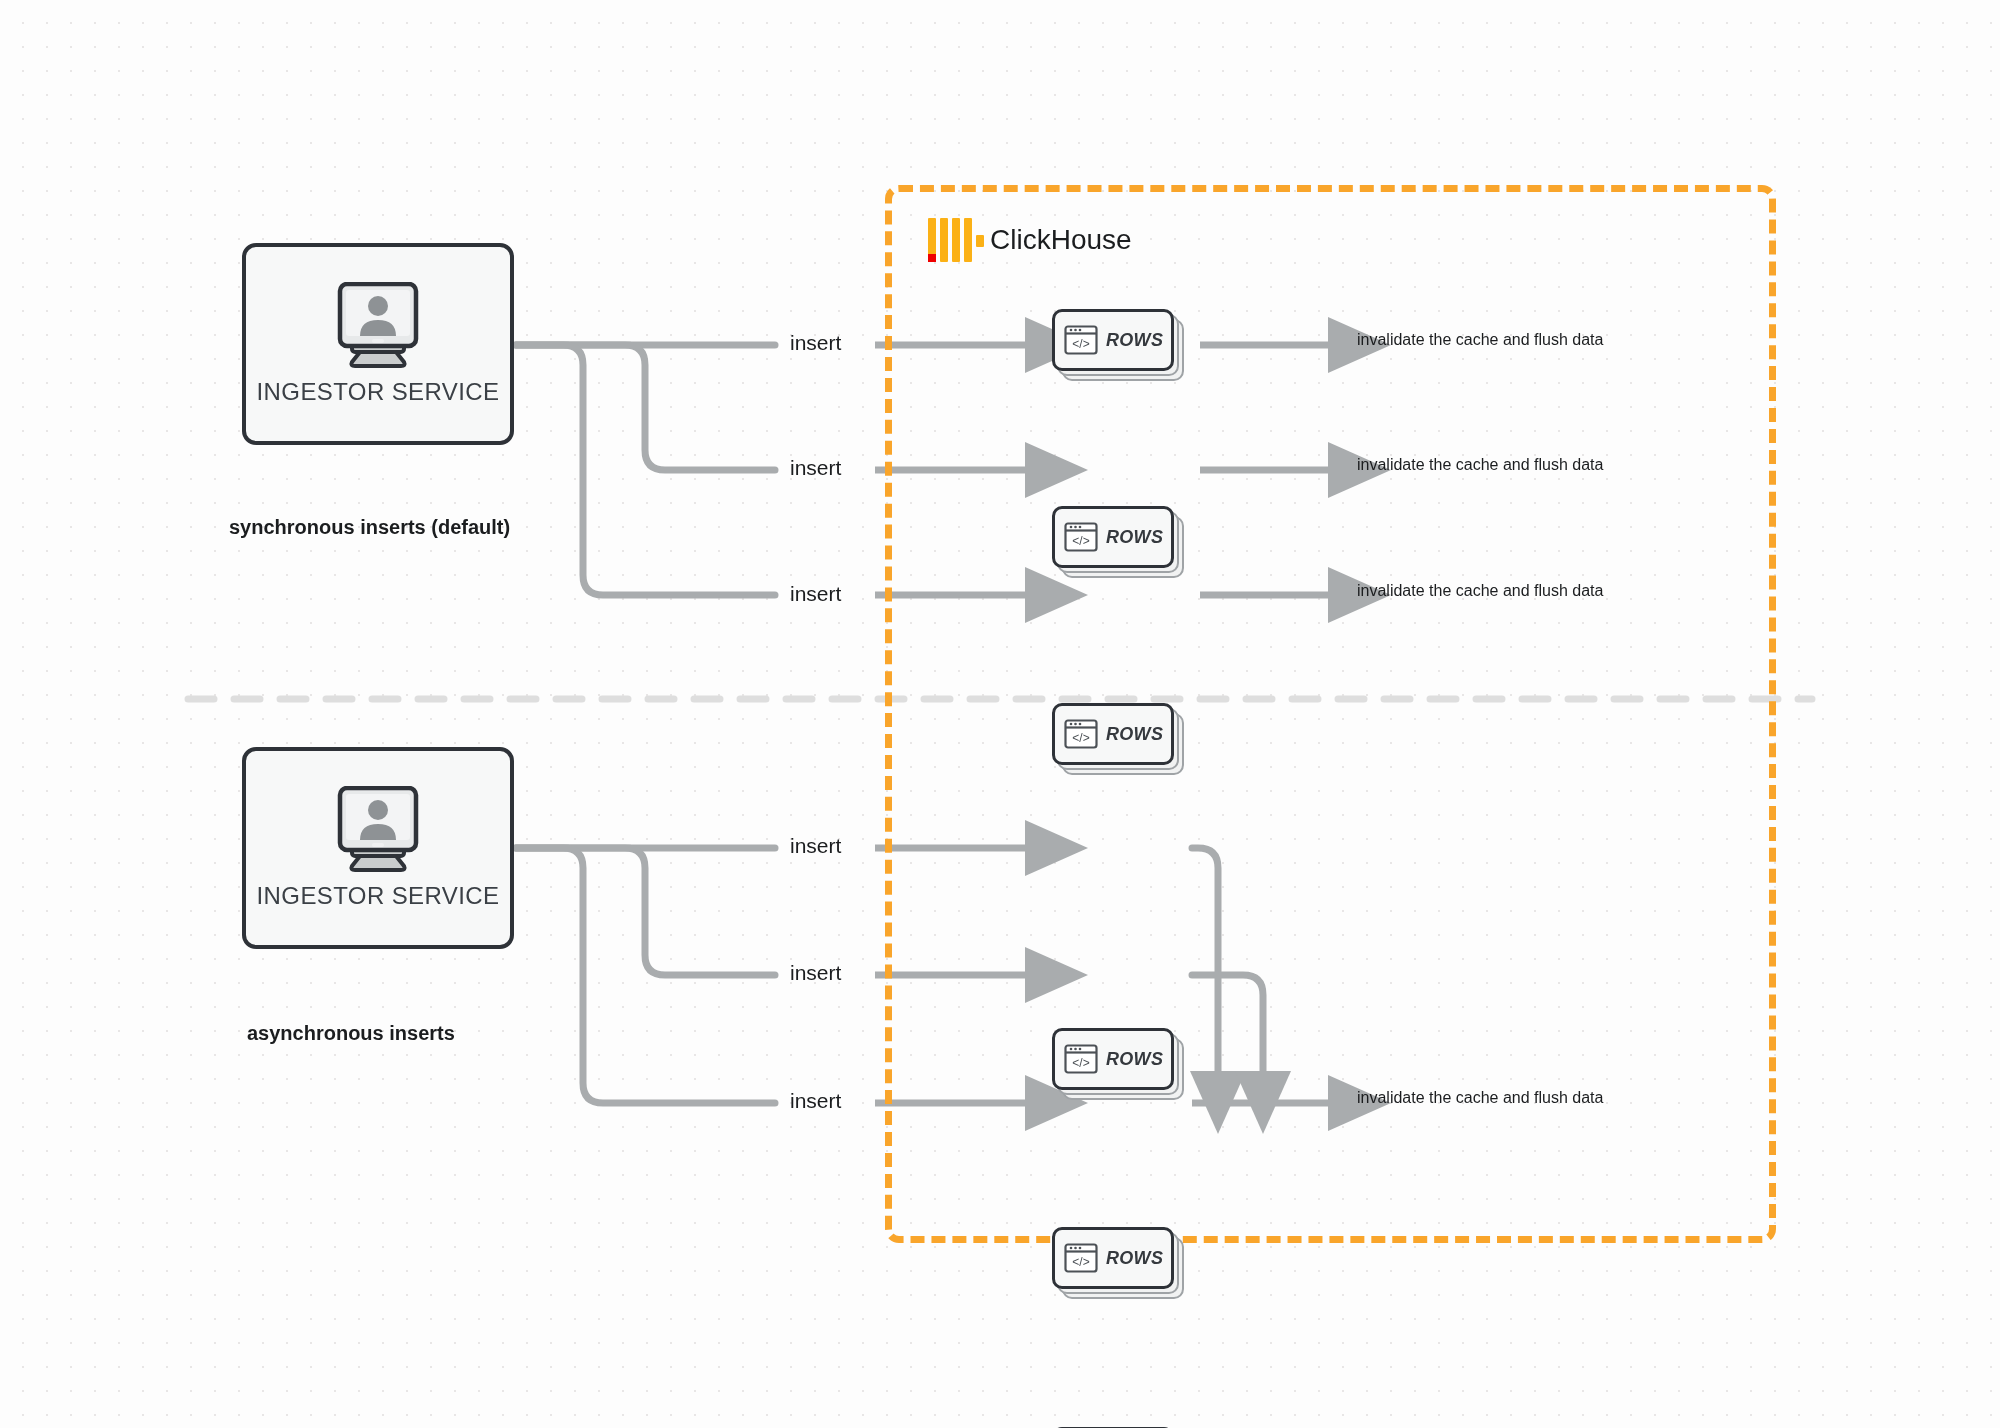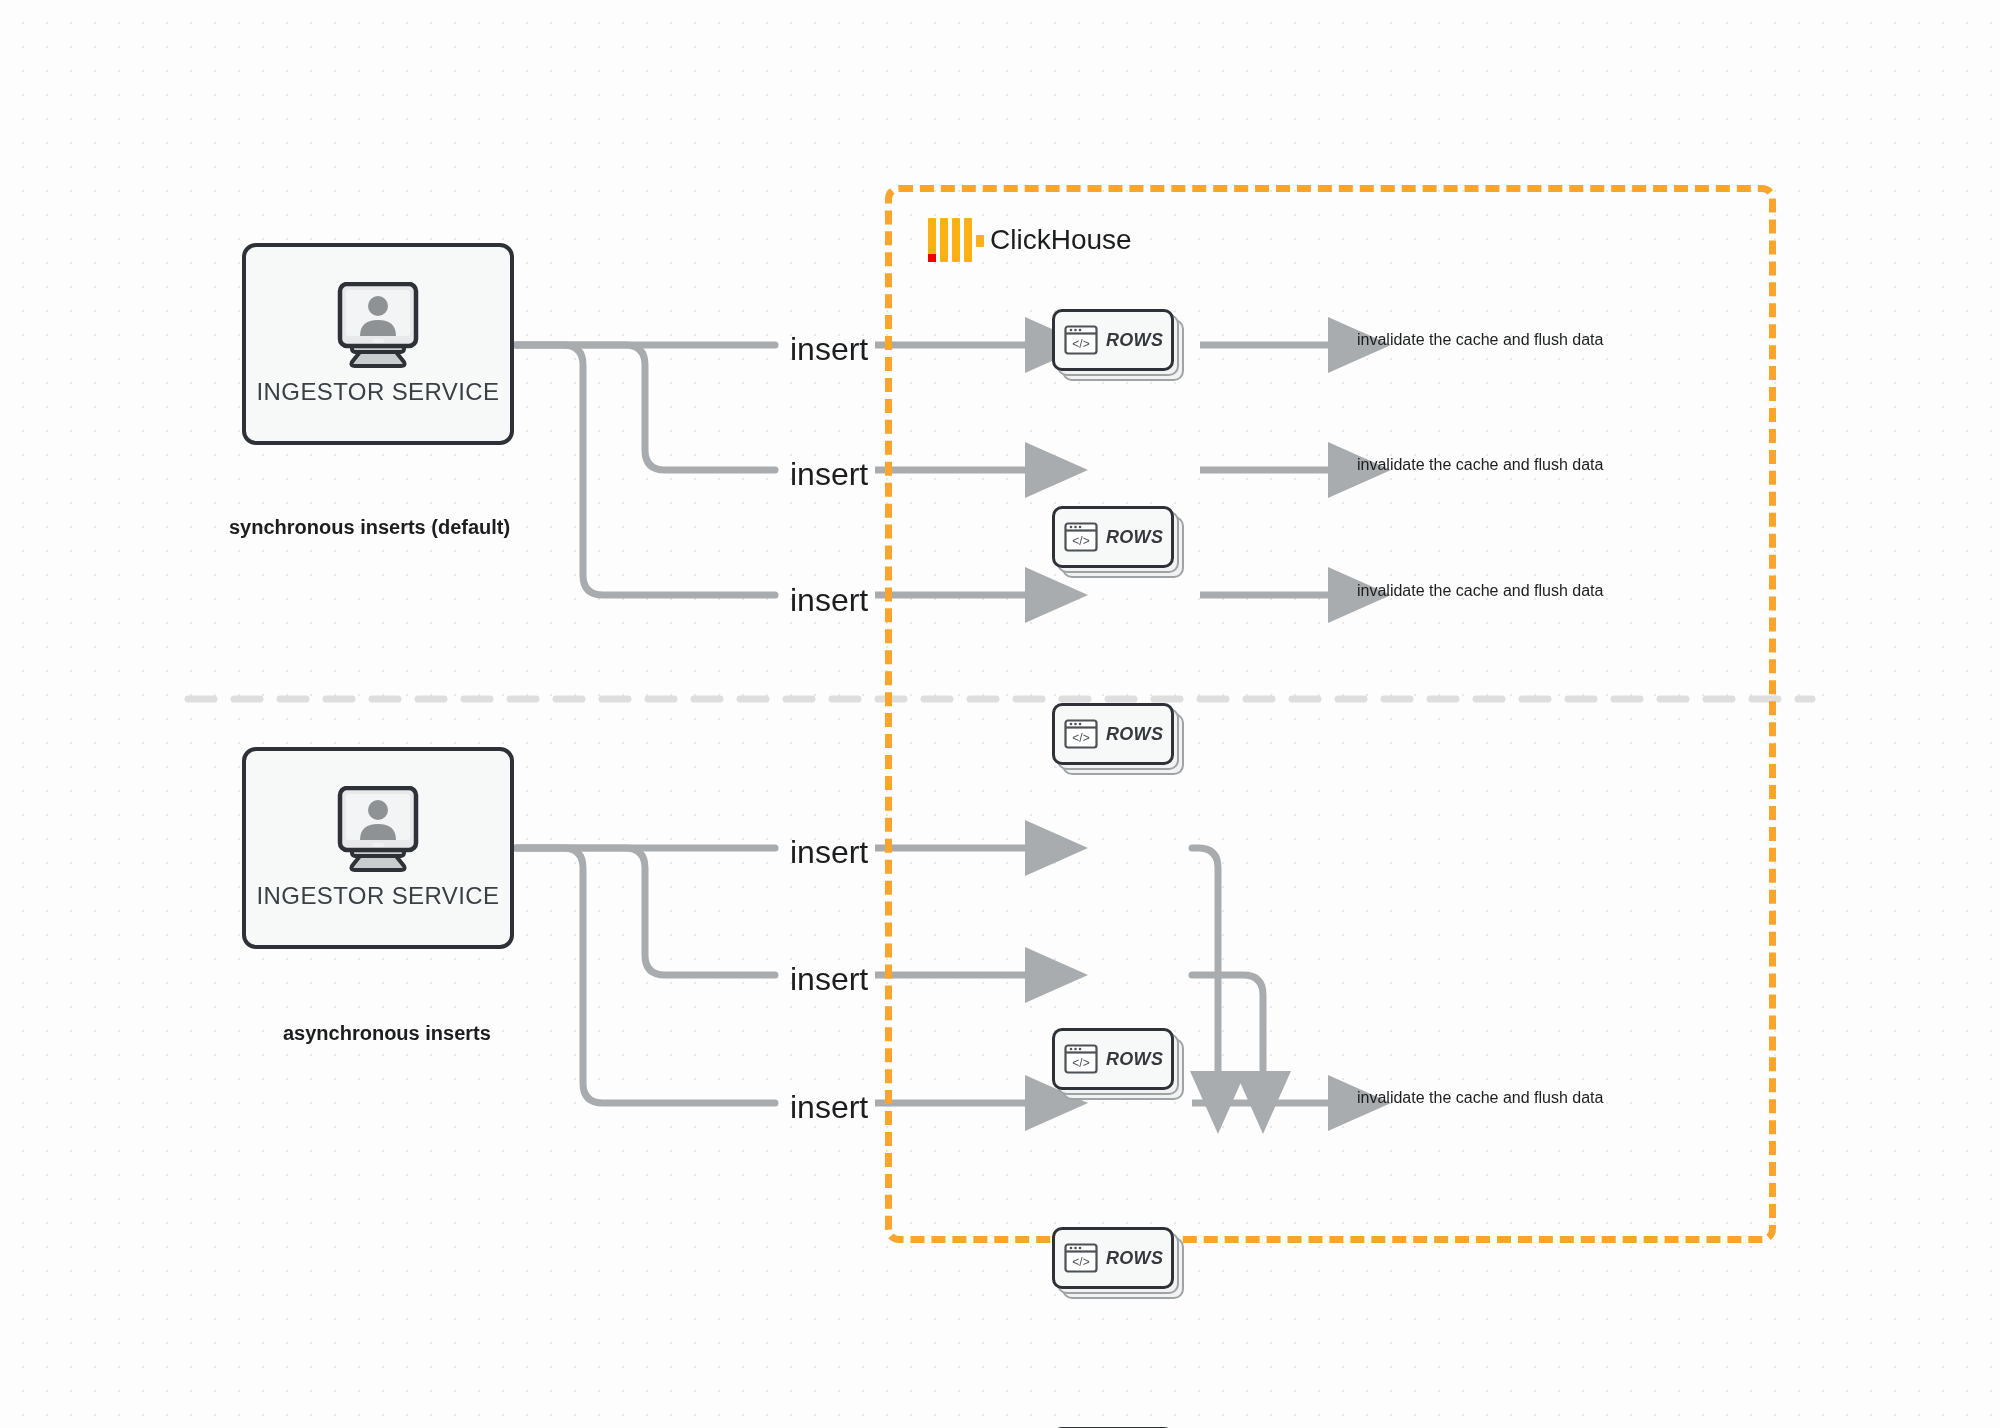--- a/index.html
+++ b/index.html
@@ -137,21 +137,21 @@
   .rows-text {
     font-size: 18px;
     font-style: italic;
     font-weight: bold;
     color: #35393e;
     letter-spacing: 0.3px;
   }
 
   
   .edge-label {
-    font-size: 32px;
+    font-size: 21px;
     color: #1b1d1f;
     white-space: nowrap;
   }
   .out-label {
     font-size: 16px;
     color: #1b1d1f;
     white-space: nowrap;
   }
 </style>
 </head>
@@ -288,21 +288,21 @@
       <path d="M30,70 L66,70 L74,80 Q76,84 71,84 L25,84 Q20,84 22,80 Z" fill="#c9cccd" stroke="#2e3238" stroke-width="4" stroke-linejoin="round"></path>
       <rect x="10" y="2" width="76" height="62" rx="7" fill="#e7e9ea" stroke="#2e3238" stroke-width="4.5"></rect>
       <rect x="16" y="8" width="64" height="46" rx="3" fill="#f3f4f5"></rect>
       <circle cx="48" cy="24" r="10" fill="#8e9295"></circle>
       <path d="M30,54 Q30,38 48,38 Q66,38 66,54 Z" fill="#8e9295"></path>
       <rect x="42" y="57" width="12" height="4" rx="2" fill="#f0f1f2"></rect>
     </svg>
     <span class="node-label">INGESTOR SERVICE</span>
   </div>
 
-  <div class="abs section-caption" style="left:247px; top:1022px;margin-left:36px;">asynchronous inserts</div>
+  <div class="abs section-caption" style="left:247px; top:1022px;">asynchronous inserts</div>
 
   <div class="abs edge-label" style="left:790px; top:834px;">insert</div>
   <div class="abs edge-label" style="left:790px; top:961px;">insert</div>
   <div class="abs edge-label" style="left:790px; top:1089px;">insert</div>
 
   <div class="abs rows-card-wrap" style="left:1052px; top:812px;">
     <span class="rows-shadow s1"></span>
     <span class="rows-shadow s2"></span>
     <span class="rows-card">
       <svg class="win-icon" viewBox="0 0 34 30">

